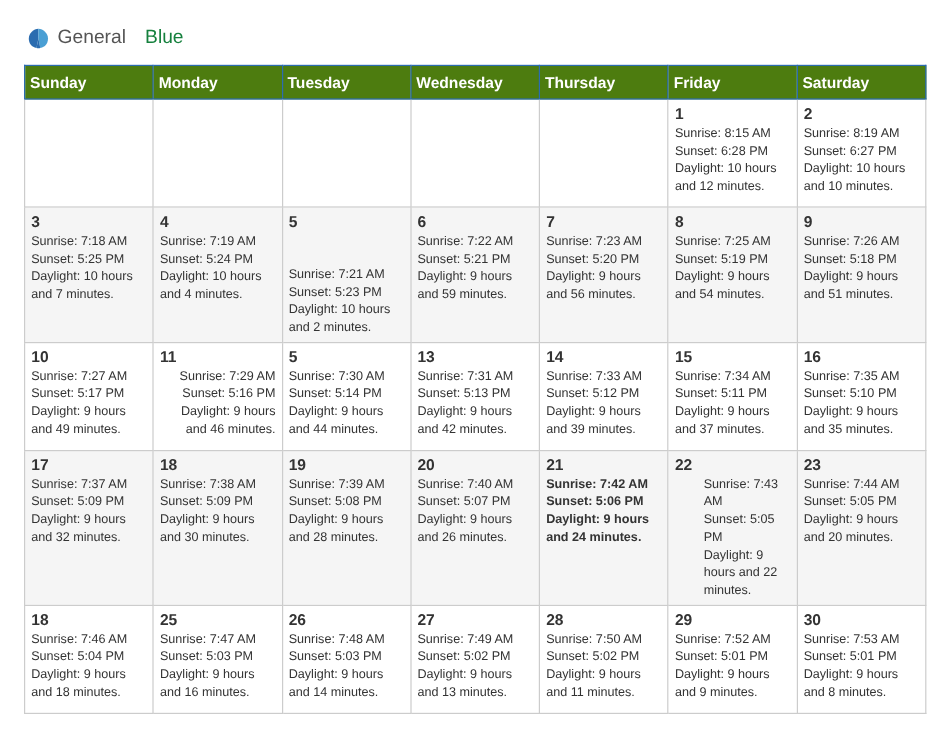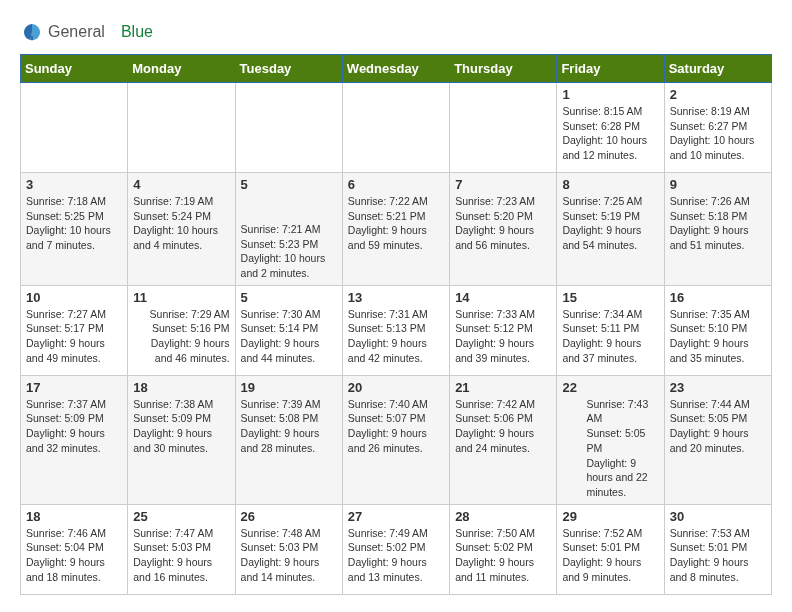--- a/index.html
+++ b/index.html
@@ -238,21 +238,21 @@
 Daylight: 9 hours and 28 minutes.</div>
         </td>
         <td>
           <span class="day-number">20</span>
           <div class="day-info" style="white-space: pre-line;">Sunrise: 7:40 AM
 Sunset: 5:07 PM
 Daylight: 9 hours and 26 minutes.</div>
         </td>
         <td>
           <span class="day-number">21</span>
-          <div class="day-info" style="white-space: pre-line;">Sunrise: 7:42 AM
+          <div class="day-info" style="white-space: pre-line; font-weight: bold;">Sunrise: 7:42 AM
 Sunset: 5:06 PM
 Daylight: 9 hours and 24 minutes.</div>
         </td>
         <td>
           <span class="day-number">22</span>
           <div class="day-info" style="white-space: pre-line; margin-left: 24px;">Sunrise: 7:43 AM
 Sunset: 5:05 PM
 Daylight: 9 hours and 22 minutes.</div>
         </td>
         <td>

